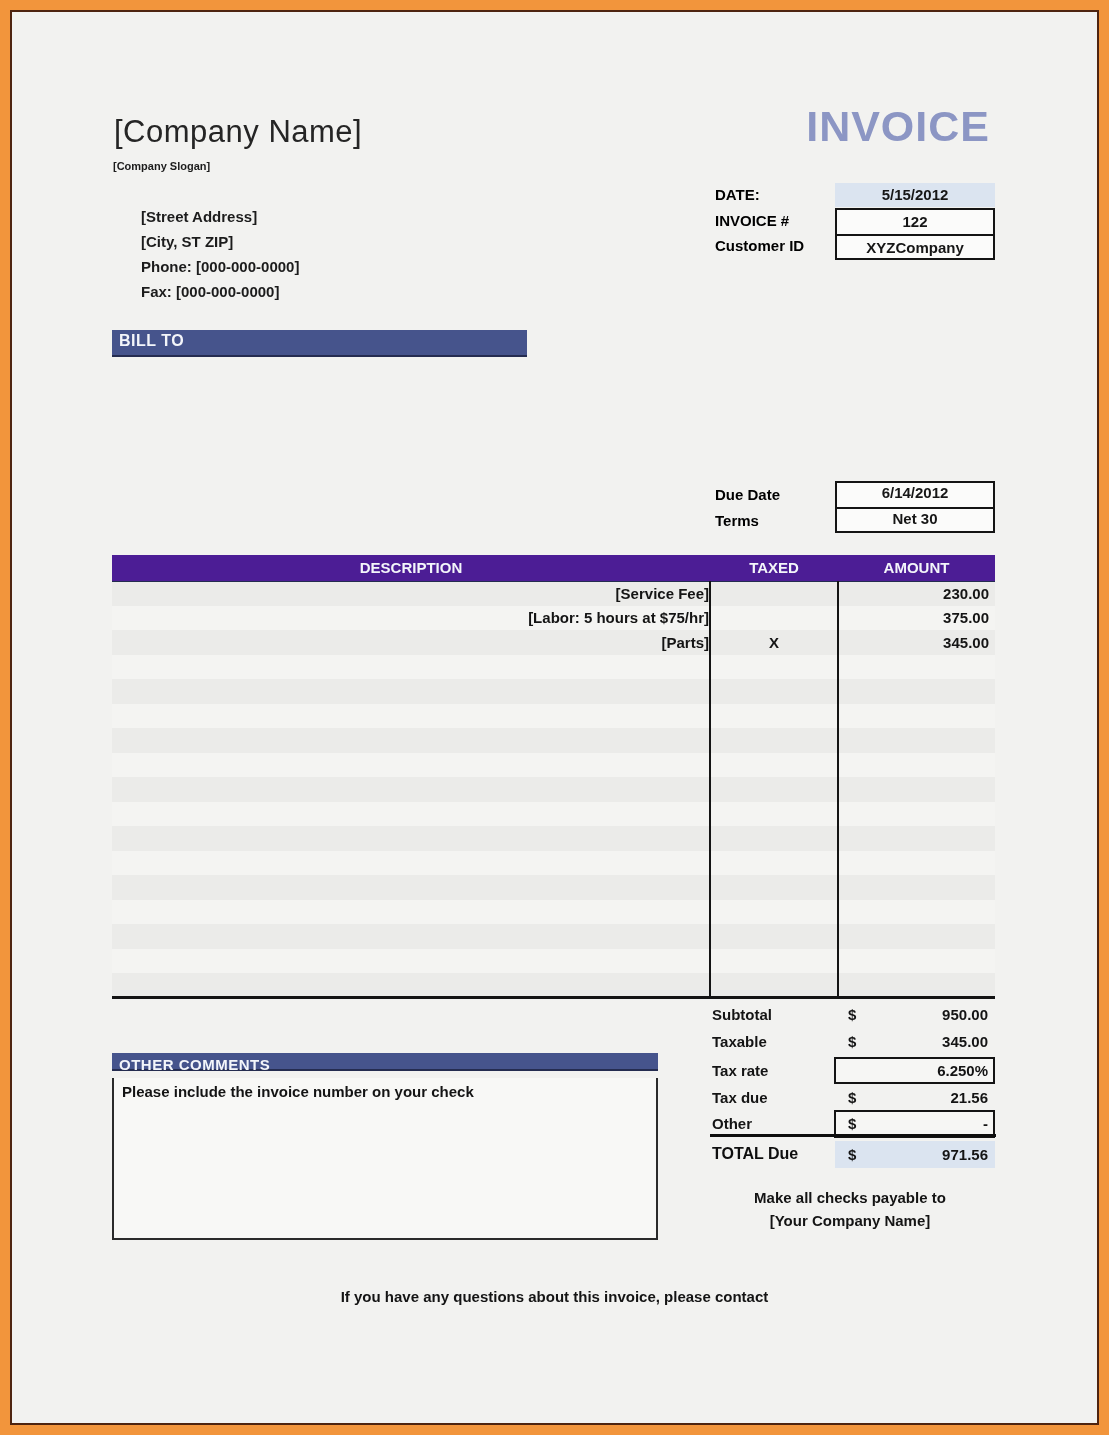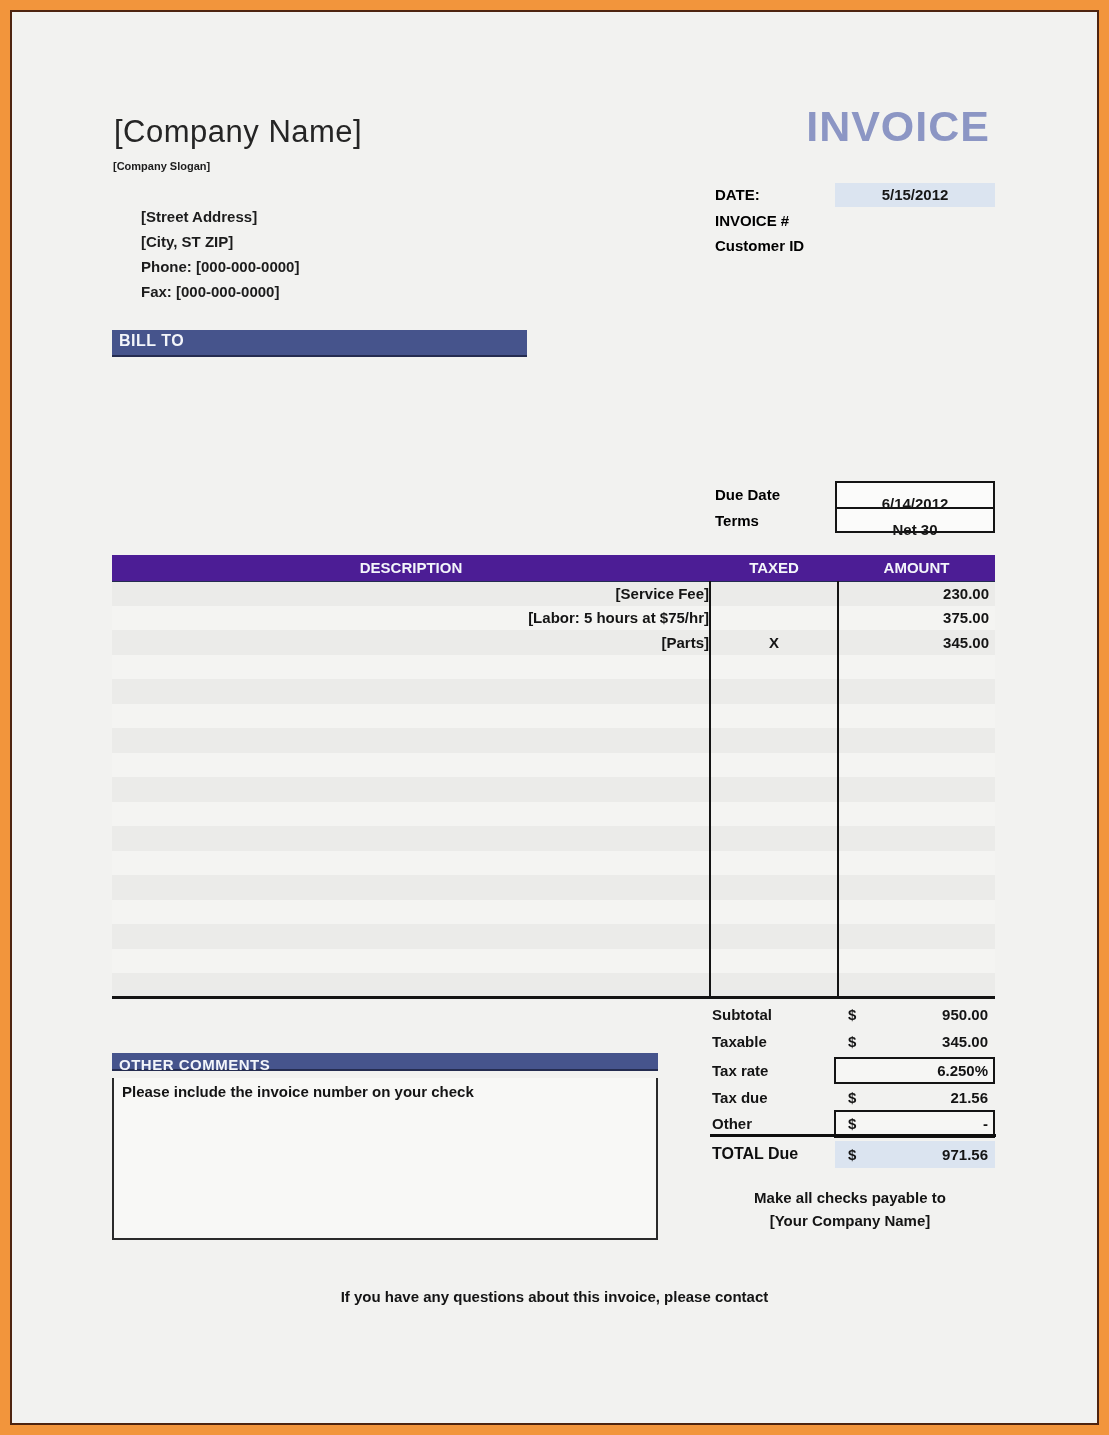--- a/index.html
+++ b/index.html
@@ -44,21 +44,21 @@
     background: #46548C; color: #F3F5FA; font-size: 16px; font-weight: 700;
     letter-spacing: .5px; padding: 2px 0 0 7px; border-bottom: 2px solid #252C50;
   }
   .billto-bar { left: 112px; top: 330px; width: 415px; height: 27px; }
   .billto-lines { left: 113px; top: 360px; font-size: 15px; font-weight: 600; color: #161616; line-height: 24.8px; }
 
   
   .due-label { left: 715px; top: 486px; }
   .terms-label { left: 715px; top: 512px; }
   .duebox { left: 835px; top: 481px; width: 160px; border: 2px solid #141414; background: #fbfbfa; }
-  .duebox .row { height: 24px; padding-top: 12px; }
+  .duebox .row { height: 24px; padding-top: 1px; }
   .duebox .row + .row { border-top: 2px solid #141414; }
 
   
   .table-wrap { left: 112px; top: 555px; width: 883px; }
   table.inv-table { border-collapse: collapse; table-layout: fixed; width: 883px;
     border-bottom: 3px solid #141414; }
   .inv-table th {
     background: #4c1d95; color: #F3F5FA; font-size: 15px; font-weight: 700;
     height: 26px; border-bottom: 1px solid #252C50;
   }
@@ -106,20 +106,24 @@
     <div>[City, ST ZIP]</div>
     <div>Phone: [000-000-0000]</div>
     <div>Fax: [000-000-0000]</div>
   </div>
 
   <div class="abs invoice-title">INVOICE</div>
   <div class="abs meta-label date-label">DATE:</div>
   <div class="abs meta-value date-value">5/15/2012</div>
   <div class="abs meta-label invno-label">INVOICE #</div>
   <div class="abs meta-label custid-label">Customer ID</div>
+  <div class="abs idbox">
+    <div class="row meta-value">122</div>
+    <div class="row meta-value">XYZCompany</div>
+  </div>
 
   <div class="abs section-bar billto-bar">BILL TO</div>
 
   <div class="abs meta-label due-label">Due Date</div>
   <div class="abs meta-label terms-label">Terms</div>
   <div class="abs duebox">
     <div class="row meta-value">6/14/2012</div>
     <div class="row meta-value">Net 30</div>
   </div>
 

